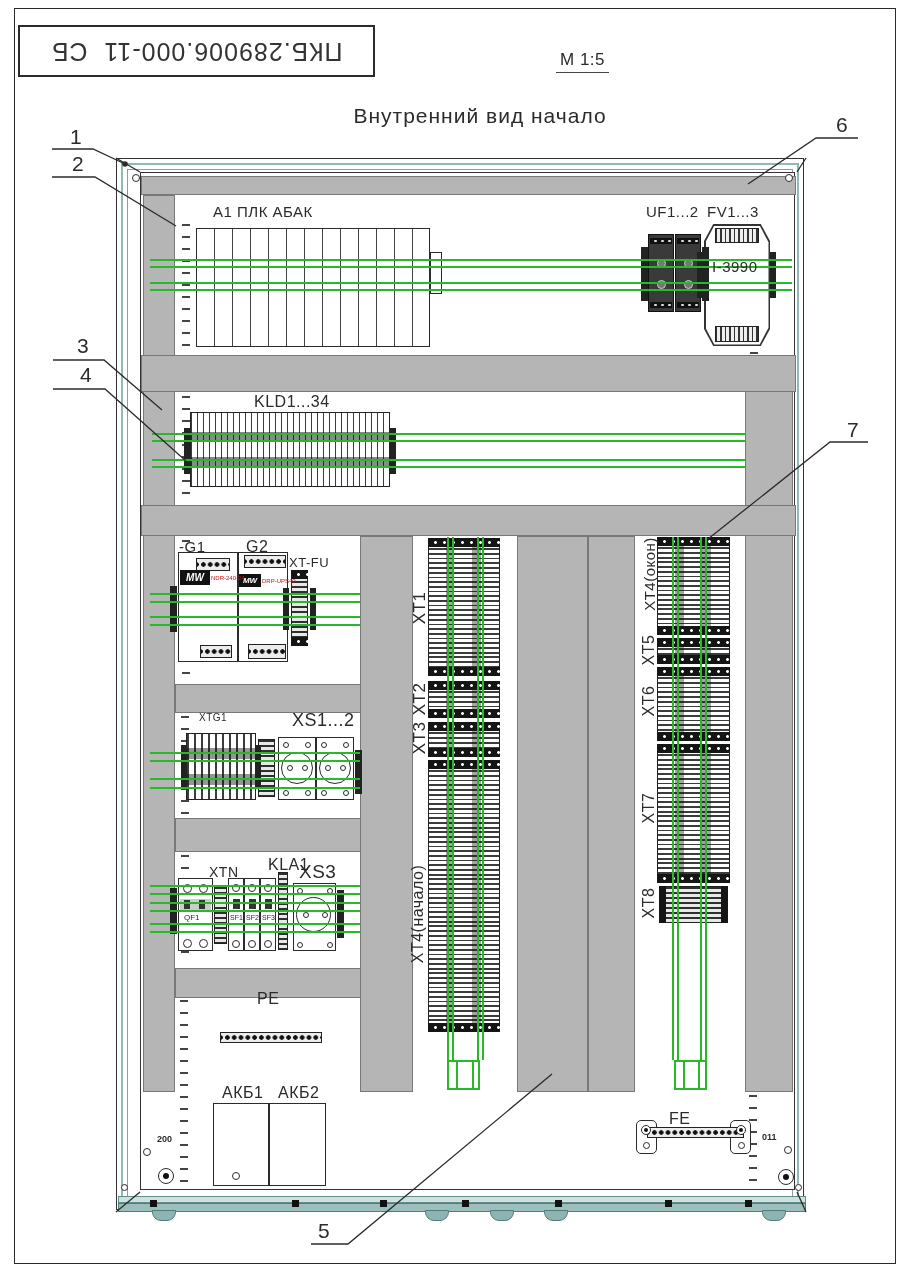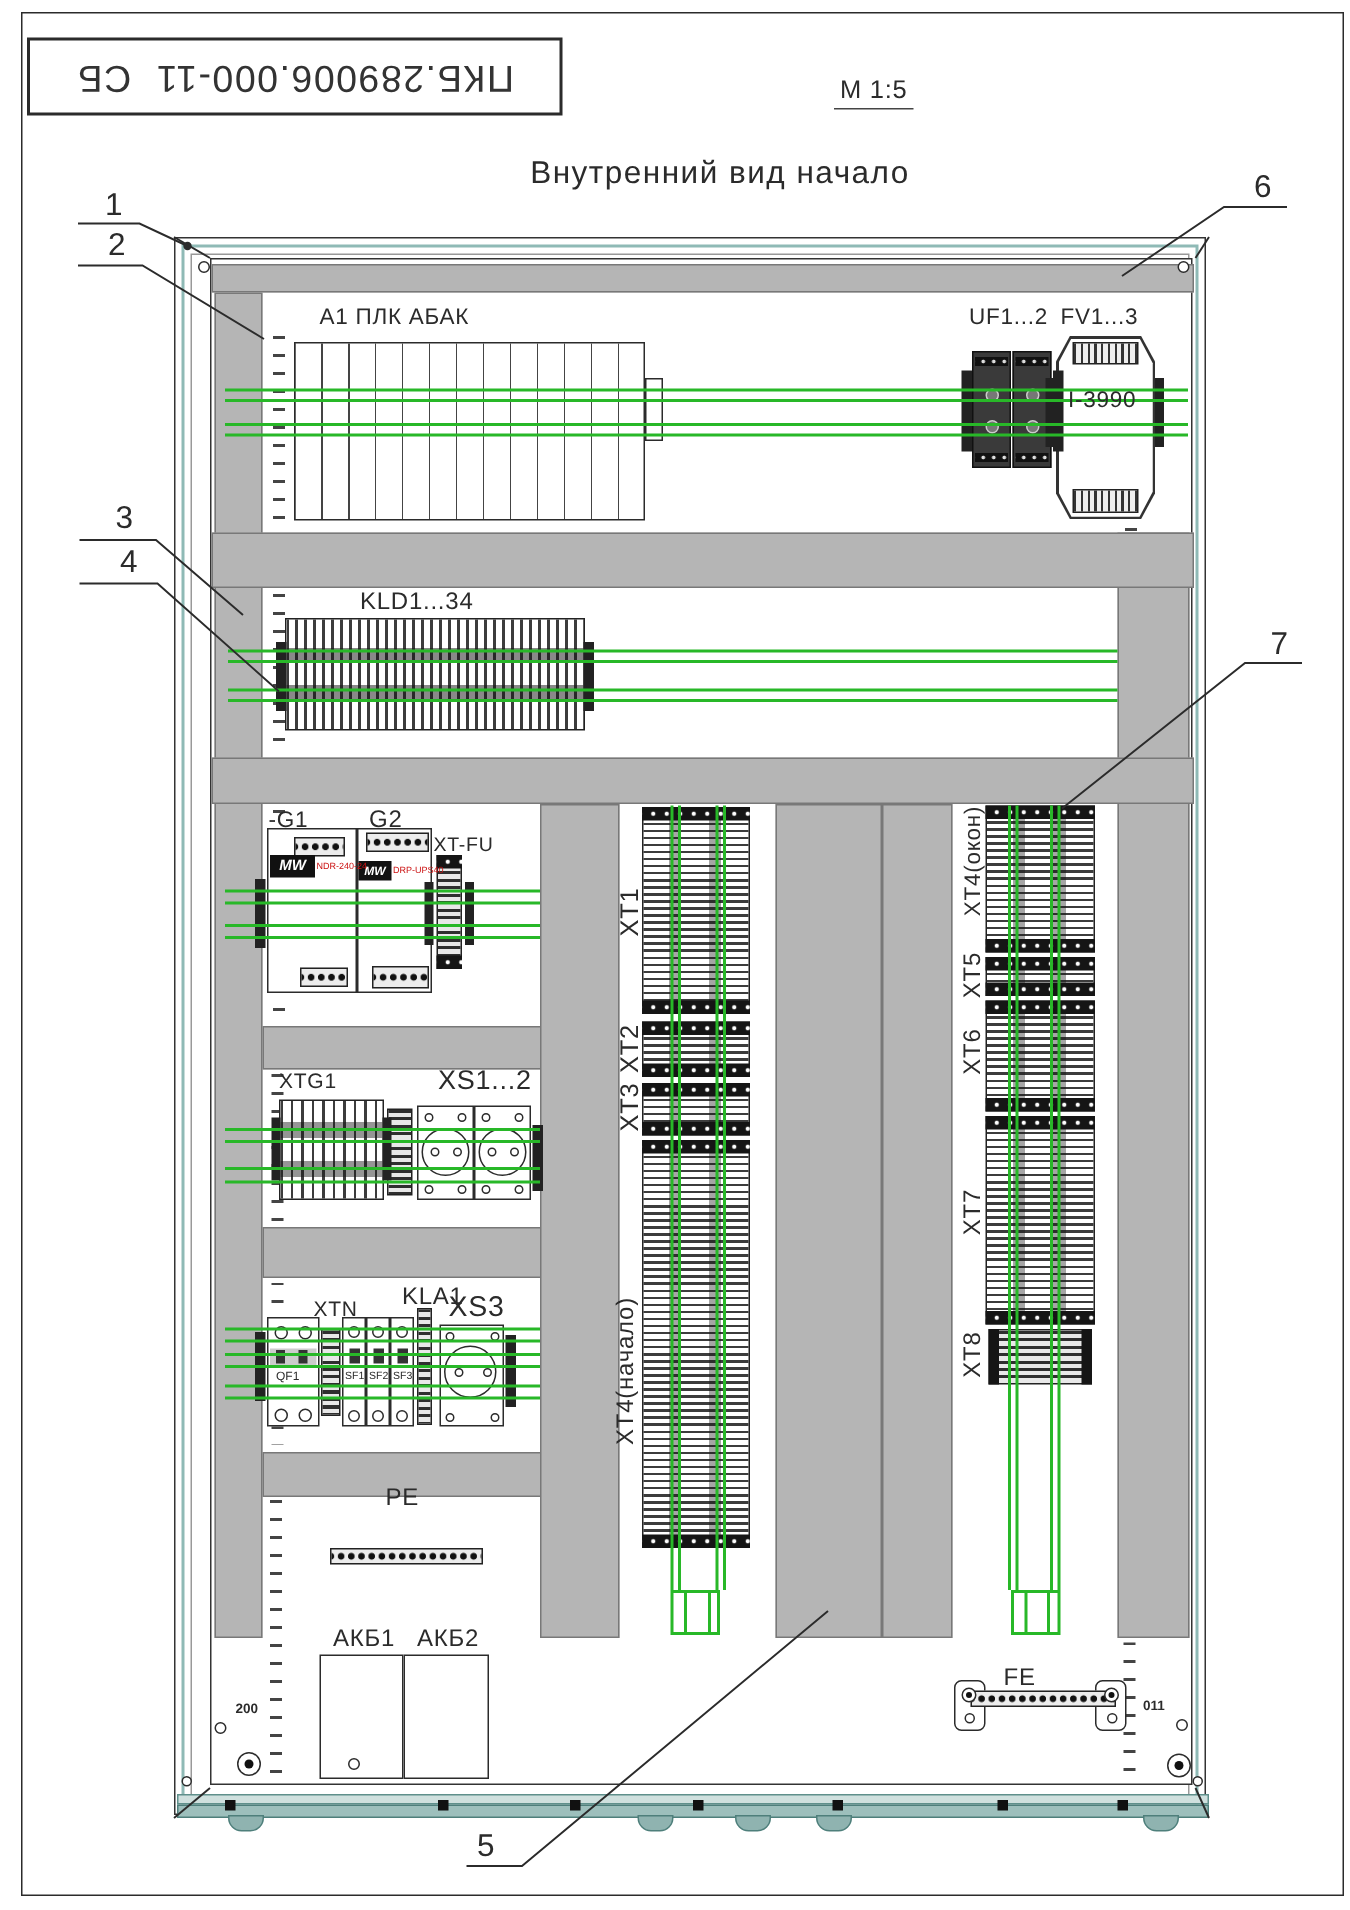--- a/index.html
+++ b/index.html
@@ -147,21 +147,21 @@
   </div>
   <div class="t" style="left:712px;top:258px;font-size:15px;z-index:31;">I-3990</div>
   <div class="clip" style="left:697px;top:252px;width:6px;height:46px;"></div>
   <div class="clip" style="left:770px;top:252px;width:6px;height:46px;"></div>
 
   <div class="grail" style="left:150px;top:259px;width:642px;"></div>
   <div class="grail" style="left:150px;top:266px;width:642px;"></div>
   <div class="grail" style="left:150px;top:282px;width:642px;"></div>
   <div class="grail" style="left:150px;top:289px;width:642px;"></div>
 
-  <div class="t" style="left:240px;top:393px;font-size:16px;">KLD1...34</div>
+  <div class="t" style="left:254px;top:393px;font-size:16px;">KLD1...34</div>
   <div class="hstrip" style="left:190px;top:412px;width:200px;height:75px;"></div>
   <div class="clip" style="left:184px;top:428px;width:7px;height:46px;"></div>
   <div class="clip" style="left:389px;top:428px;width:7px;height:46px;"></div>
   <div class="grail" style="left:152px;top:433px;width:593px;"></div>
   <div class="grail" style="left:152px;top:440px;width:593px;"></div>
   <div class="grail" style="left:152px;top:459px;width:593px;"></div>
   <div class="grail" style="left:152px;top:466px;width:593px;"></div>
 
   <div class="t" style="left:179px;top:538px;font-size:15px;">-G1</div>
   <div class="t" style="left:246px;top:538px;font-size:16px;">G2</div>
@@ -183,21 +183,21 @@
     <div class="cap" style="top:-1px;"></div>
       <div class="cap" style="bottom:-1px;"></div>
   </div>
   <div class="clip" style="left:283px;top:588px;width:6px;height:42px;"></div>
   <div class="clip" style="left:310px;top:588px;width:6px;height:42px;"></div>
   <div class="grail" style="left:150px;top:593px;width:210px;"></div>
   <div class="grail" style="left:150px;top:601px;width:210px;"></div>
   <div class="grail" style="left:150px;top:616px;width:210px;"></div>
   <div class="grail" style="left:150px;top:624px;width:210px;"></div>
 
-  <div class="t" style="left:186px;top:712px;font-size:14px;">XTG1</div>
+  <div class="t" style="left:199px;top:712px;font-size:10px;">XTG1</div>
   <div class="t" style="left:292px;top:710px;font-size:18px;">XS1...2</div>
   <div class="hstrip2" style="left:186px;top:733px;width:70px;height:67px;"></div>
   <div class="clip" style="left:181px;top:745px;width:6px;height:42px;"></div>
   <div class="clip" style="left:255px;top:745px;width:6px;height:42px;"></div>
   <div class="dense" style="left:258px;top:739px;width:17px;height:58px;"></div>
   <div class="box" style="left:278px;top:737px;width:38px;height:63px;"></div>
   <div class="box" style="left:316px;top:737px;width:38px;height:63px;"></div>
   <div class="circ" style="left:281px;top:752px;width:32px;height:32px;border-width:1.5px;"></div>
   <div class="circ" style="left:319px;top:752px;width:32px;height:32px;border-width:1.5px;"></div>
   <div class="circ" style="left:287px;top:765px;width:6px;height:6px;"></div>

